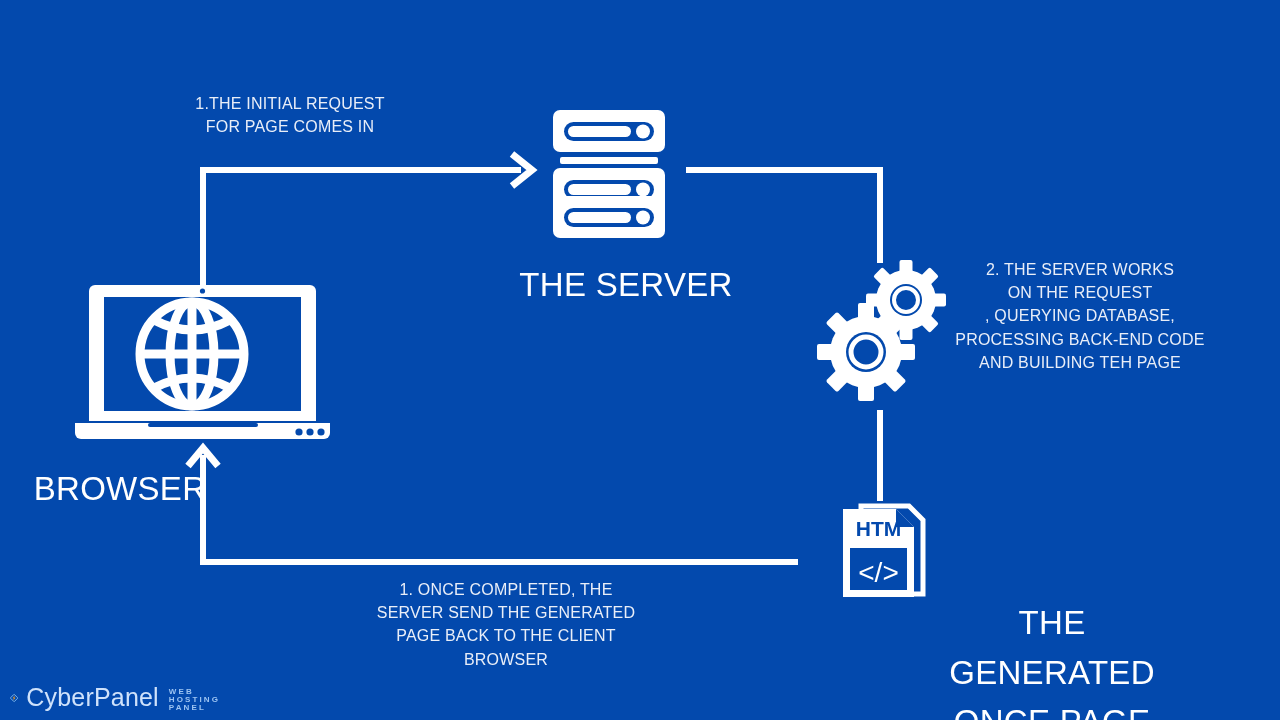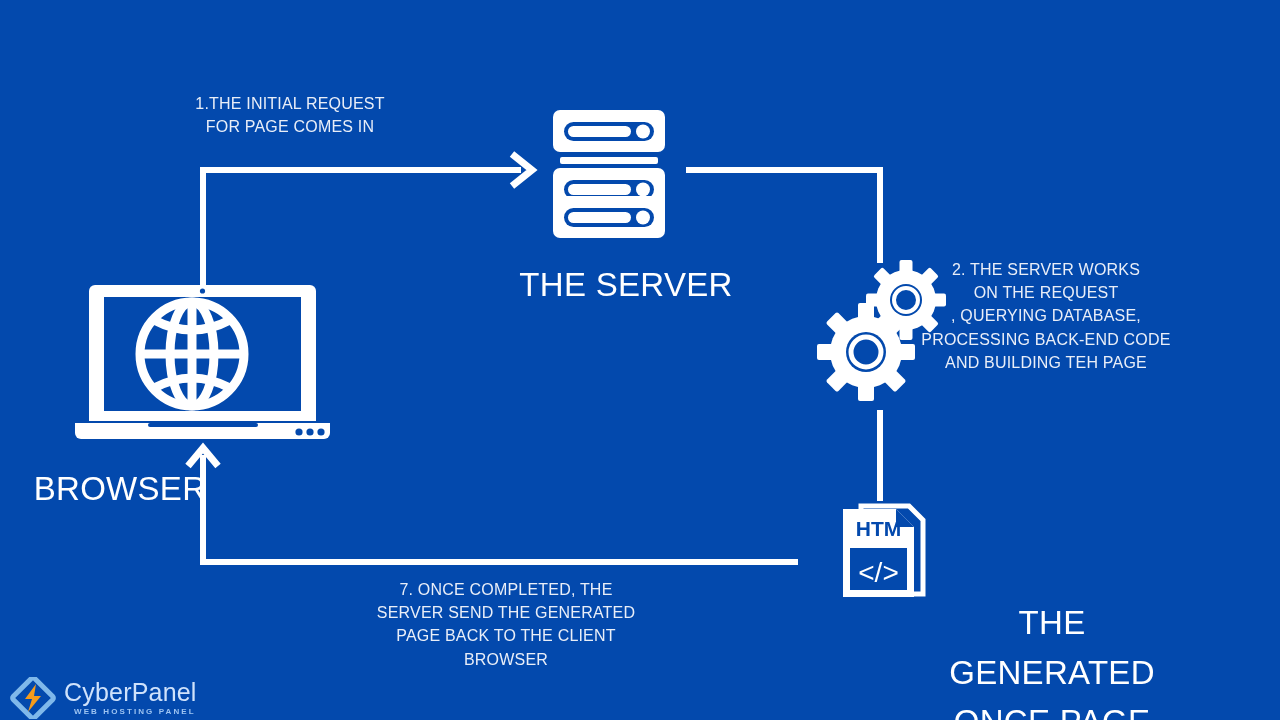--- a/index.html
+++ b/index.html
@@ -53,21 +53,20 @@
     left: 10px;
     top: 676px;
     width: 210px;
     height: 44px;
     display: flex;
     align-items: center;
     gap: 8px;
   }
   .brand-text {
     display: flex;
-    flex-direction: column;
     line-height: 1;
   }
   .brand-name {
     font-size: 25px;
     color: #cfe2fb;
     letter-spacing: 0.2px;
     font-weight: 400;
   }
   .brand-sub {
     font-size: 8px;
@@ -204,27 +203,27 @@
     <path d="M896,509 l18,18 h-18 z" fill="#0349ad"></path>
 
     <rect x="850" y="548" width="57" height="42" fill="#0349ad"></rect>
     <text x="878.5" y="536" font-family="Liberation Sans, sans-serif" font-size="21" font-weight="700" fill="#0349ad" text-anchor="middle">HTM</text>
     <text x="878.5" y="582" font-family="Liberation Sans, sans-serif" font-size="28" font-weight="400" fill="#ffffff" text-anchor="middle">&lt;/&gt;</text>
   </svg>
 
   <div class="lbl step-text" style="left:140px; top:92px; width:300px; text-align:center;">1.THE INITIAL REQUEST
 FOR PAGE COMES IN</div>
 
-  <div class="lbl step-text" style="left:901px; top:258px; width:290px; text-align:center;">2. THE SERVER WORKS
+  <div class="lbl step-text" style="left:935px; top:258px; width:290px; text-align:center;">2. THE SERVER WORKS
 ON THE REQUEST
 , QUERYING DATABASE,
 PROCESSING BACK-END CODE
 AND BUILDING TEH PAGE</div>
 
-  <div class="lbl step-text" style="left:346px; top:578px; width:320px; text-align:center;">7. ONCE COMPLETED, THE
+  <div class="lbl step-text" style="left:346px; top:578px; width:320px; text-align:center;">1. ONCE COMPLETED, THE
 SERVER SEND THE GENERATED
 PAGE BACK TO THE CLIENT
 BROWSER</div>
 
   <div class="lbl node-label" style="left:506px; top:260px; width:240px;">THE SERVER</div>
 
   <div class="lbl node-label" style="left:20px; top:464px; width:200px;">BROWSER</div>
 
   <div class="lbl node-label" style="left:912px; top:598px; width:280px;">THE GENERATED
 ONCE PAGE</div>

